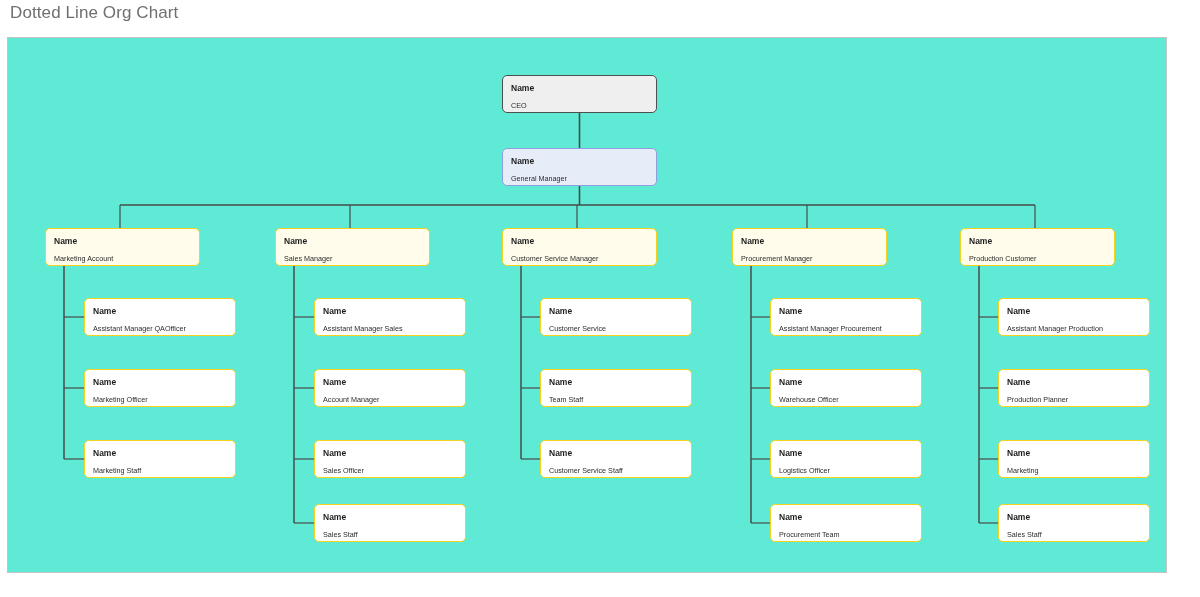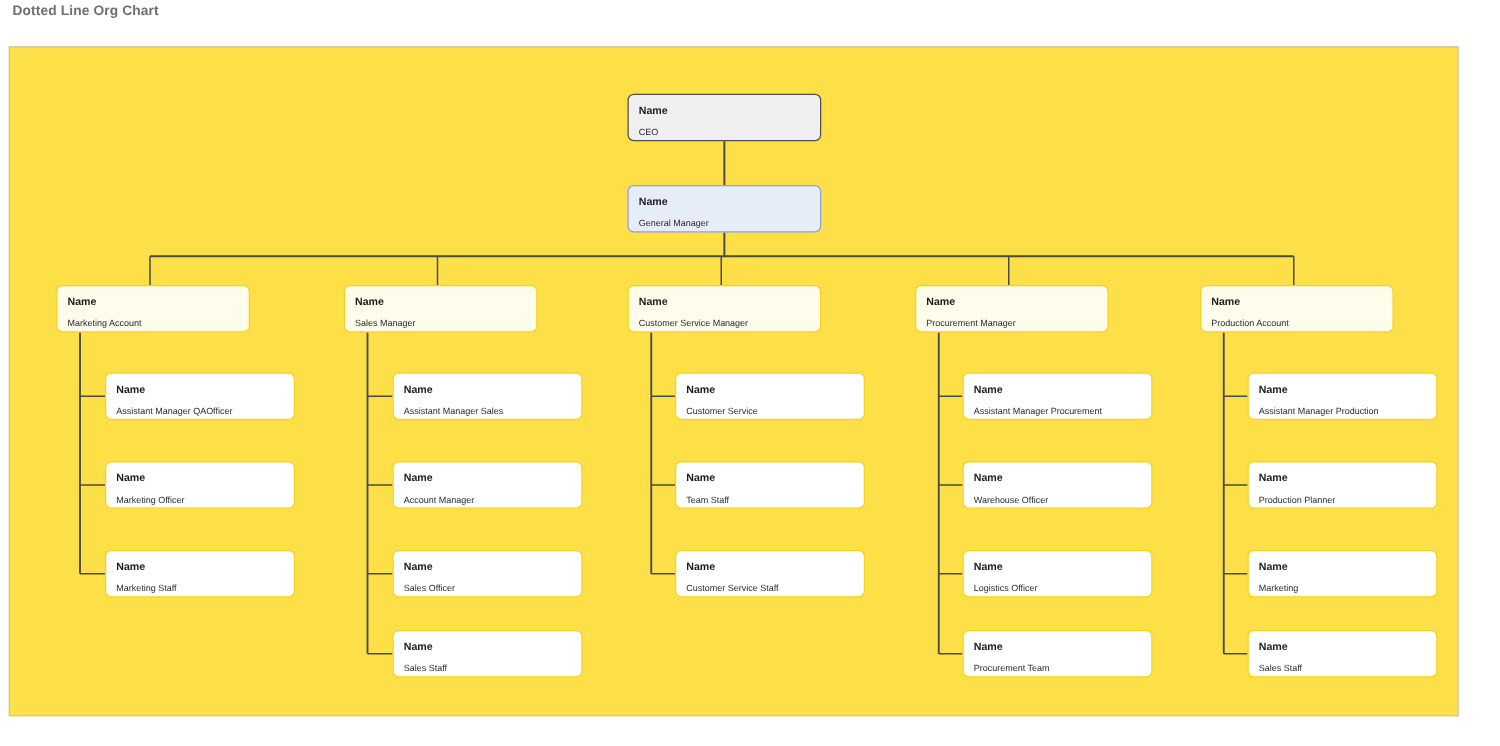--- a/index.html
+++ b/index.html
@@ -11,34 +11,34 @@
     width: 1200px;
     height: 597px;
     font-family: "Liberation Sans", sans-serif;
     overflow: hidden;
     position: relative;
   }
   #page-title {
     position: absolute;
     left: 10px;
     top: 3px;
-    font-size: 11px;
-    font-weight: bold;
+    font-size: 17px;
+    font-weight: normal;
     color: #6f6f6f;
     letter-spacing: 0.1px;
     white-space: nowrap;
   }
   #chart-canvas {
     position: absolute;
     left: 7px;
     top: 37px;
     width: 1160px;
     height: 536px;
     border: 1px solid #c4c4c4;
-    background: #fde047;
+    background: #5eead4;
     box-sizing: border-box;
   }
   #edge-layer {
     position: absolute;
     left: 0;
     top: 0;
     width: 100%;
     height: 100%;
     pointer-events: none;
   }
@@ -140,21 +140,21 @@
       <div class="node lvl-mgr" style="left: 494px; top: 190px; width: 155px; height: 38px;">
         <div class="nm">Name</div>
         <div class="rl">Customer Service Manager</div>
       </div>
       <div class="node lvl-mgr" style="left: 724px; top: 190px; width: 155px; height: 38px;">
         <div class="nm">Name</div>
         <div class="rl">Procurement Manager</div>
       </div>
       <div class="node lvl-mgr" style="left: 952px; top: 190px; width: 155px; height: 38px;">
         <div class="nm">Name</div>
-        <div class="rl">Production Account</div>
+        <div class="rl">Production Customer</div>
       </div>
       <div class="node lvl-leaf" style="left: 76px; top: 260px; width: 152px; height: 38px;">
         <div class="nm">Name</div>
         <div class="rl">Assistant Manager QAOfficer</div>
       </div>
       <div class="node lvl-leaf" style="left: 76px; top: 331px; width: 152px; height: 38px;">
         <div class="nm">Name</div>
         <div class="rl">Marketing Officer</div>
       </div>
       <div class="node lvl-leaf" style="left: 76px; top: 402px; width: 152px; height: 38px;">

